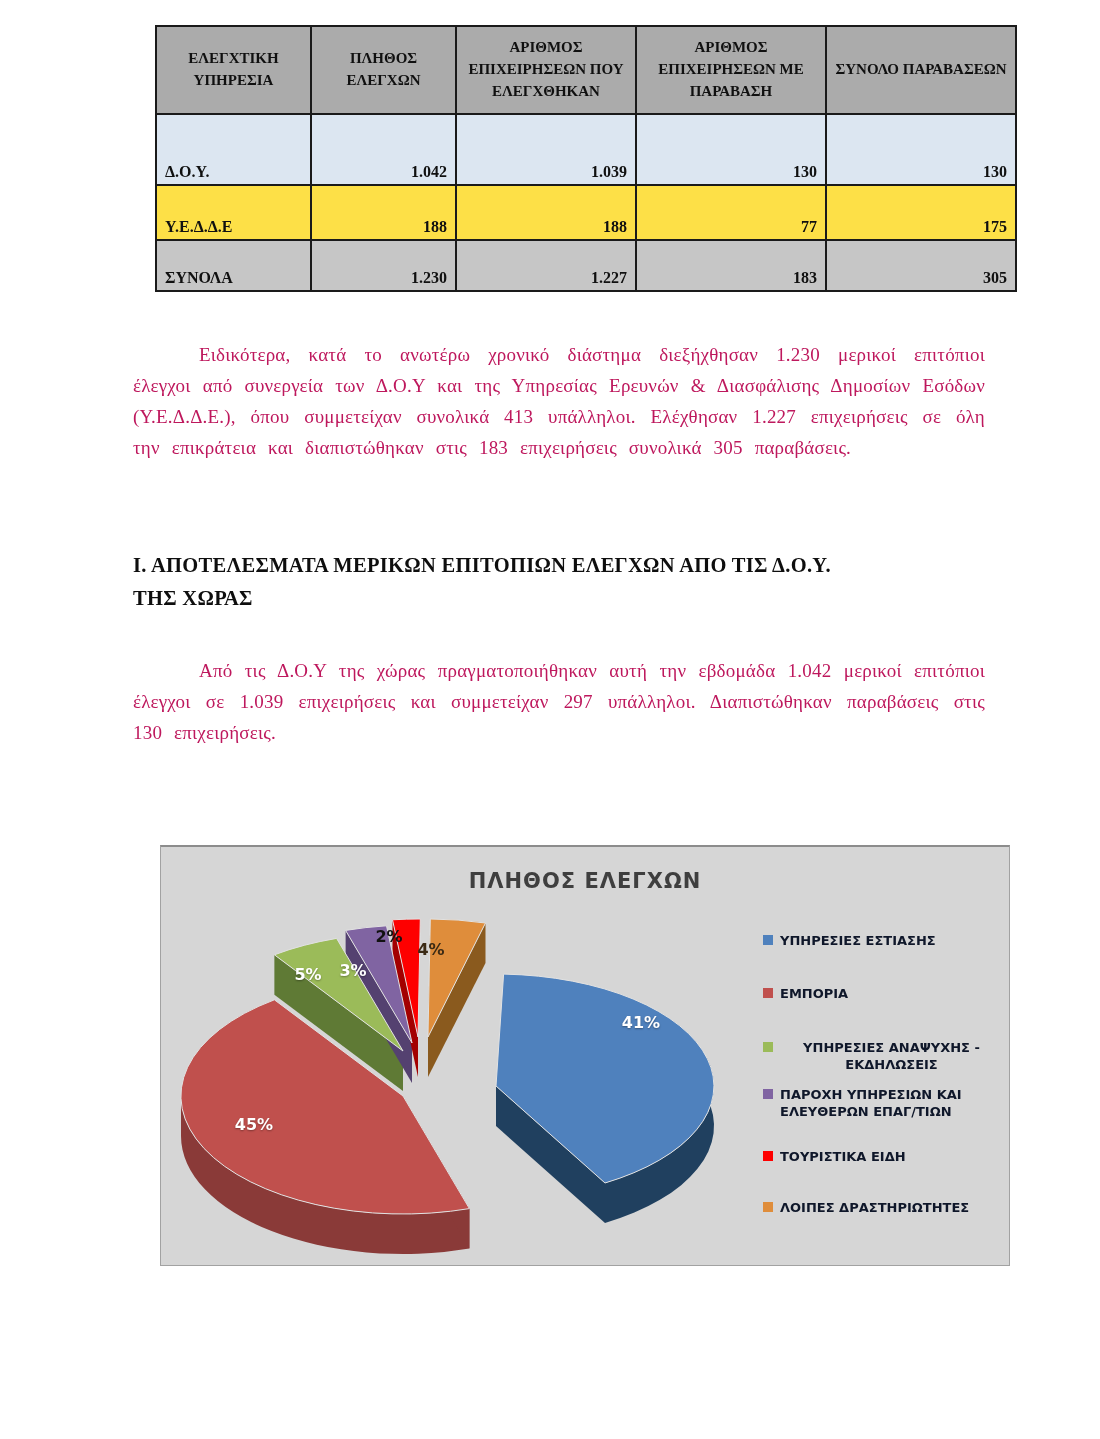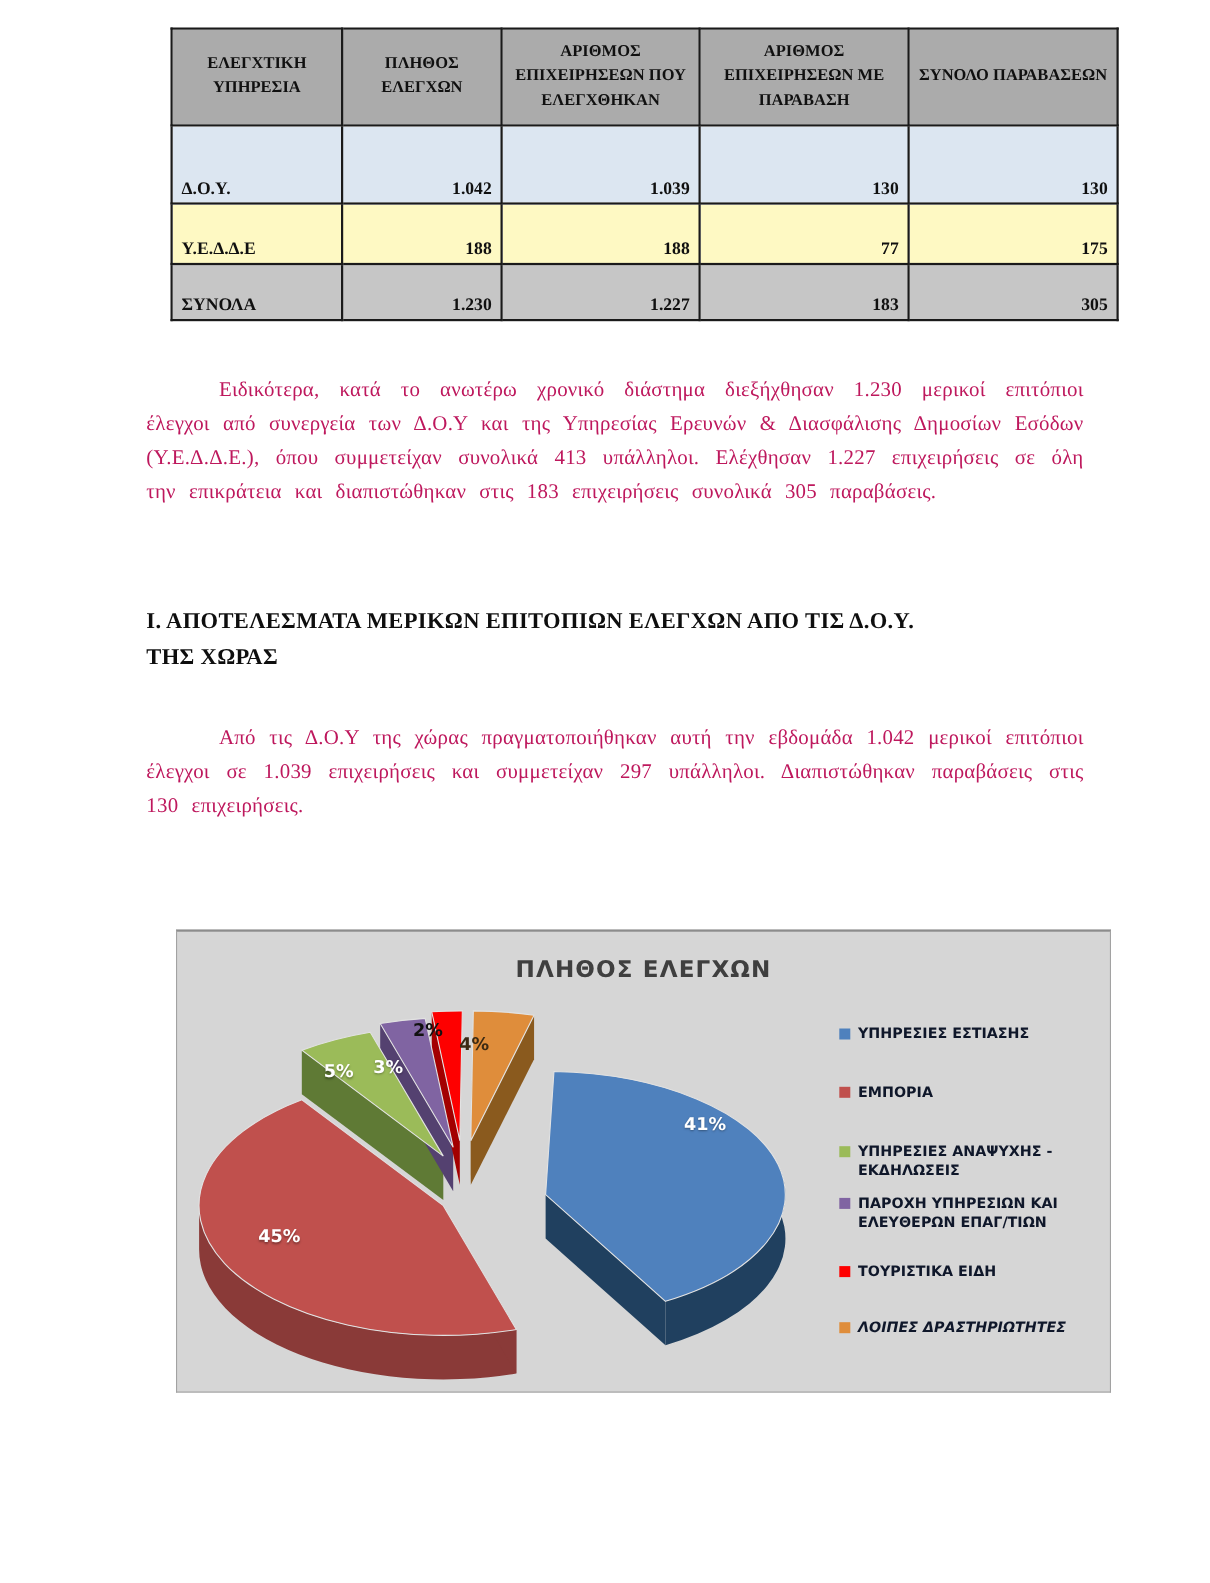--- a/index.html
+++ b/index.html
@@ -9,21 +9,21 @@
   
   #audit-table{position:absolute;left:155px;top:25px;width:860px;border-collapse:collapse;
                table-layout:fixed;color:#101010;}
   #audit-table th,#audit-table td{border:2px solid #1a1a1a;overflow:hidden;}
   #audit-table thead th{background:#ABABAB;height:86px;text-align:center;vertical-align:middle;
                font:bold 15px/1.45 "Liberation Serif", serif;padding:0 8px;}
   #audit-table tbody td{vertical-align:bottom;padding:0 8px 3px 8px;
                font:bold 16px "Liberation Serif", serif;}
   #audit-table td.num{text-align:right;}
   #audit-table tr.r1 td{background:#DCE6F1;height:66px;margin-left:12px;}
-  #audit-table tr.r2 td{background:#fef9c3;height:50px;}
+  #audit-table tr.r2 td{background:#fde047;height:50px;}
   #audit-table tr.r3 td{background:#C6C6C6;height:46px;}
 
   
   .para{position:absolute;left:133px;width:852px;text-align:justify;text-indent:66px;
         font:19px/31px "Liberation Serif", serif;color:#be185d;
         word-spacing:7px;letter-spacing:0.2px;}
   #para1{top:320px;}
   #para2{top:636px;}
   #para3{top:742px;}
   #heading{position:absolute;left:133px;top:549px;width:890px;
@@ -42,22 +42,22 @@
   .pct.brown{color:#3B2A14;text-shadow:none;}
   #pct-41{left:480px;top:175px;}
   #pct-45{left:93px;top:277px;}
   #pct-5{left:147px;top:127px;}
   #pct-3{left:192px;top:123px;}
   #pct-2{left:228px;top:89px;}
   #pct-4{left:270px;top:102px;}
   .leg{position:absolute;left:602px;width:240px;display:flex;gap:7px;align-items:flex-start;
        font:bold 13px/17px "DejaVu Sans", sans-serif;color:#0f172a;}
   .leg .swatch{width:10px;height:10px;margin-top:3px;flex:none;}
-  #leg-0{top:85px;} #leg-1{top:138px;} #leg-2{top:192px;}
-  #leg-3{top:239px;} #leg-4{top:301px;} #leg-5{top:352px;font-style:italic;}
+  #leg-0{top:85px;} #leg-1{top:138px;} #leg-2{top:192px;text-align:center;}
+  #leg-3{top:239px;} #leg-4{top:301px;} #leg-5{top:352px;}
 </style>
 </head>
 <body>
 
 <div id="page">
 
   <table id="audit-table">
     <colgroup>
       <col style="width:155px">
         <col style="width:145px">

